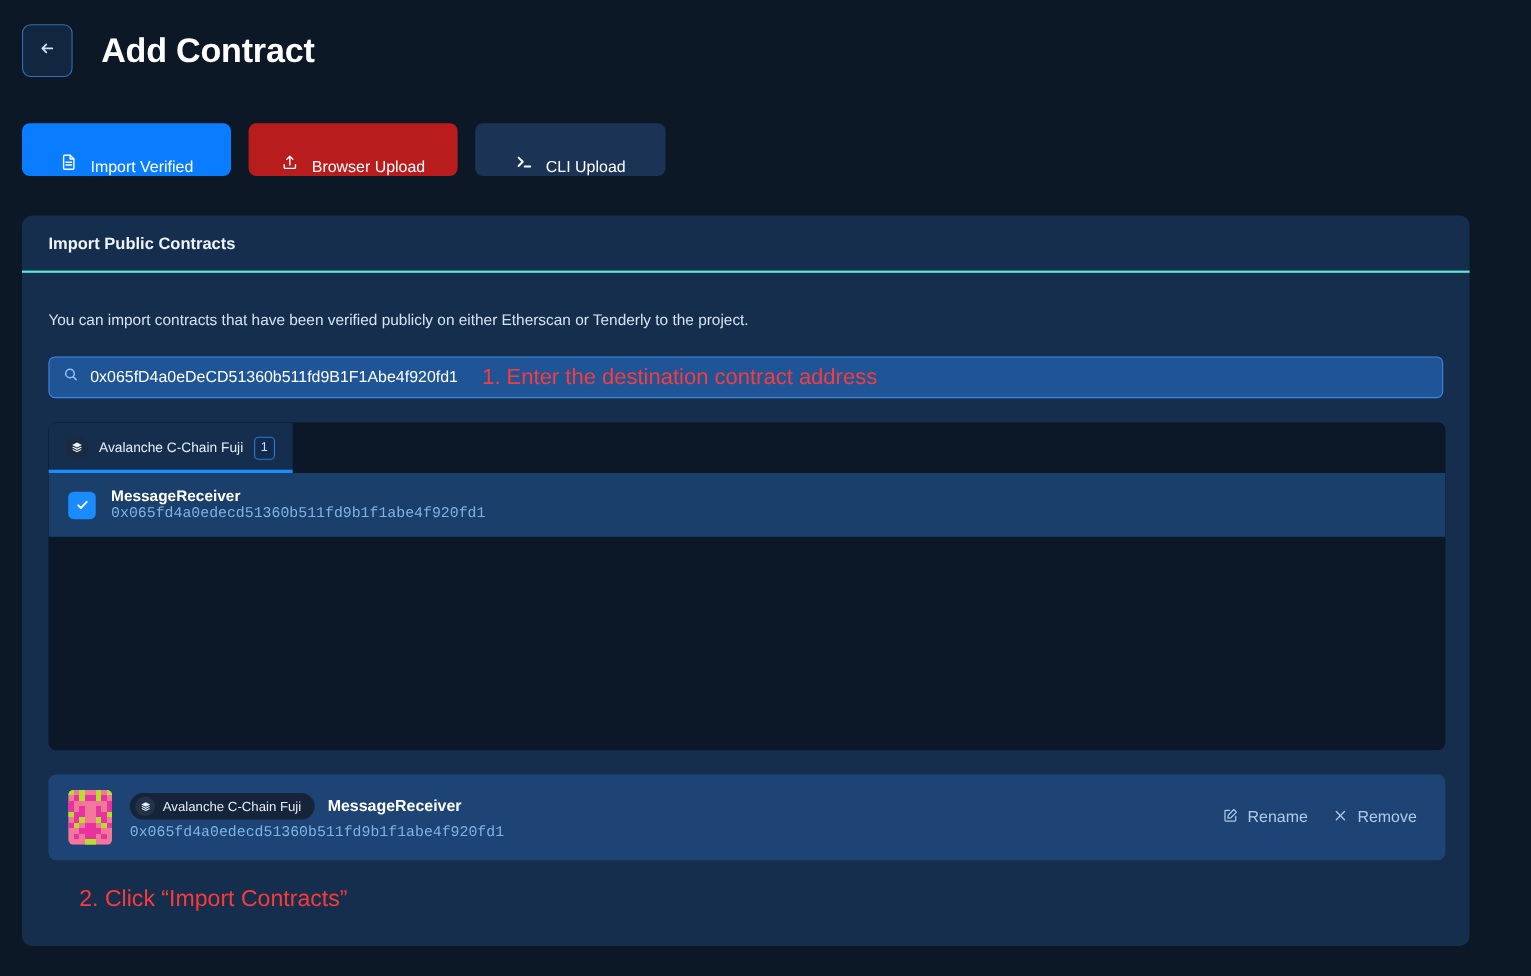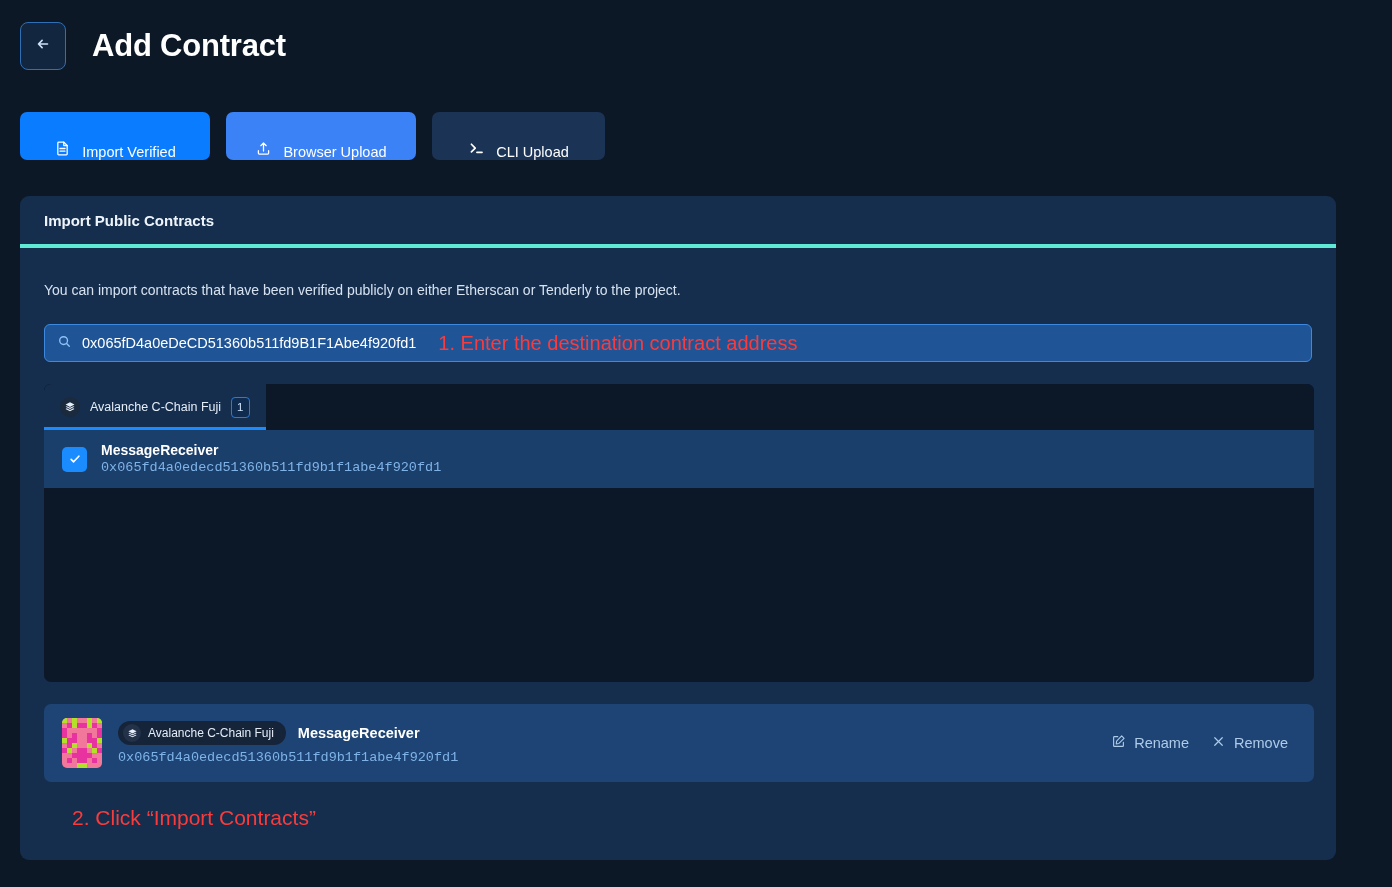--- a/index.html
+++ b/index.html
@@ -27,33 +27,33 @@
 
   
   .mode-row { display: flex; gap: 16px; padding: 42px 0 0 20px; }
   .mode-btn {
     height: 48px; border-radius: 7px; display: flex; align-items: flex-end;
     justify-content: center; gap: 11px; padding: 0 22px;
     font-size: 14.5px; color: #ffffff; cursor: pointer; border: none;
     font-family: "Liberation Sans", sans-serif;
   }
   .mode-btn.primary { background: #0a7cff; width: 190px; }
-  .mode-btn.ghost   { background: #3b82f6; width: 190px; }
+  .mode-btn.ghost   { background: #b91c1c; width: 190px; }
   .mode-btn.ghost2  { background: #1b3456; width: 173px; }
   .mode-btn svg { width: 17px; height: 17px; flex: none; }
 
   
   .card {
     position: absolute; left: 20px; top: 196px;
     width: 1316px; height: 664px;
     background: #152e4d; border-radius: 9px;
   }
   .card-head {
     height: 52px; display: flex; align-items: center;
-    padding: 0 24px; border-bottom: 4px solid #5eead4;
+    padding: 0 24px; border-bottom: 2px solid #5eead4;
     margin: 0 -0px;
   }
   .card-head-inner {
     width: 100%; height: 100%; display:flex; align-items:center;
   }
   .card-title { font-size: 15px; font-weight: bold; color: #eef4fb; }
   .card-body { padding: 34px 24px 0 24px; }
   .card-desc { font-size: 14px; color: #d6e2f0; }
 
   

